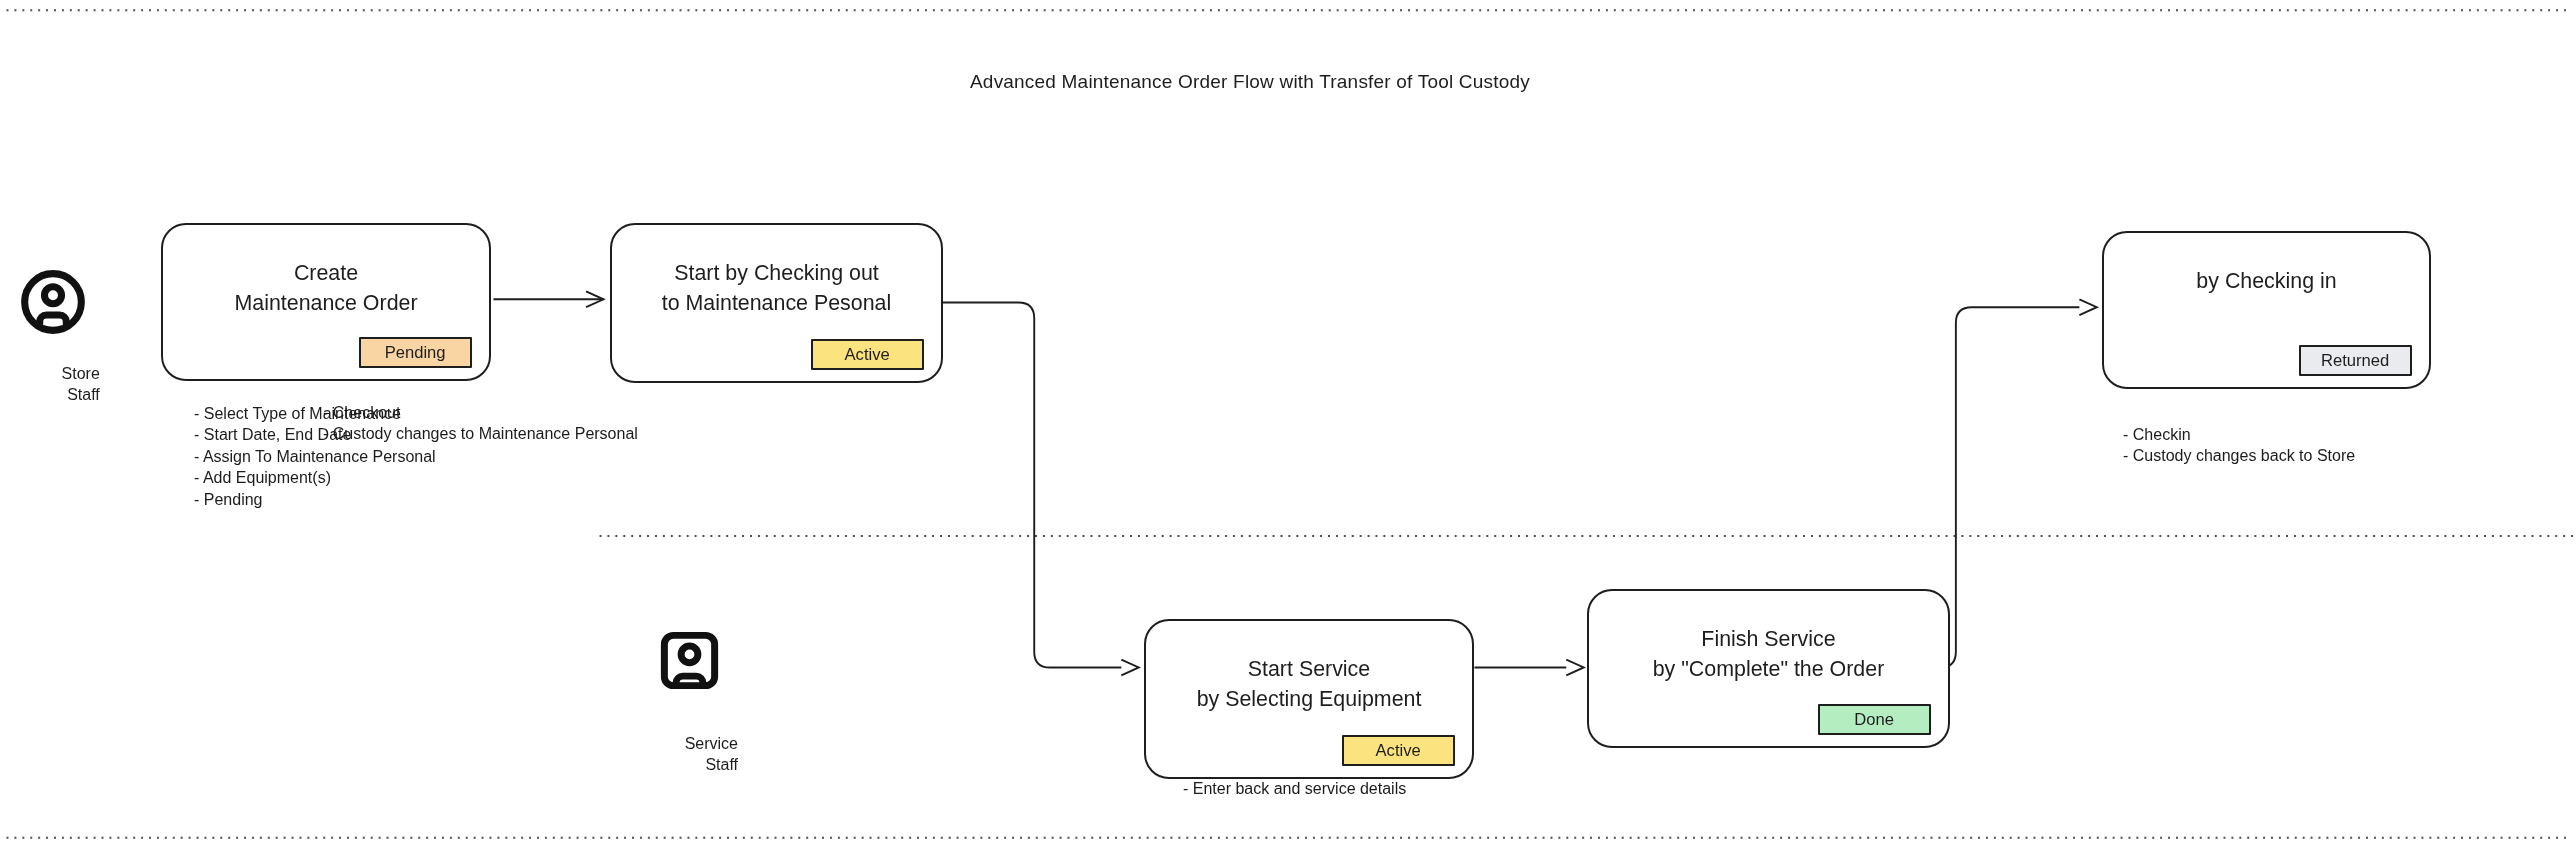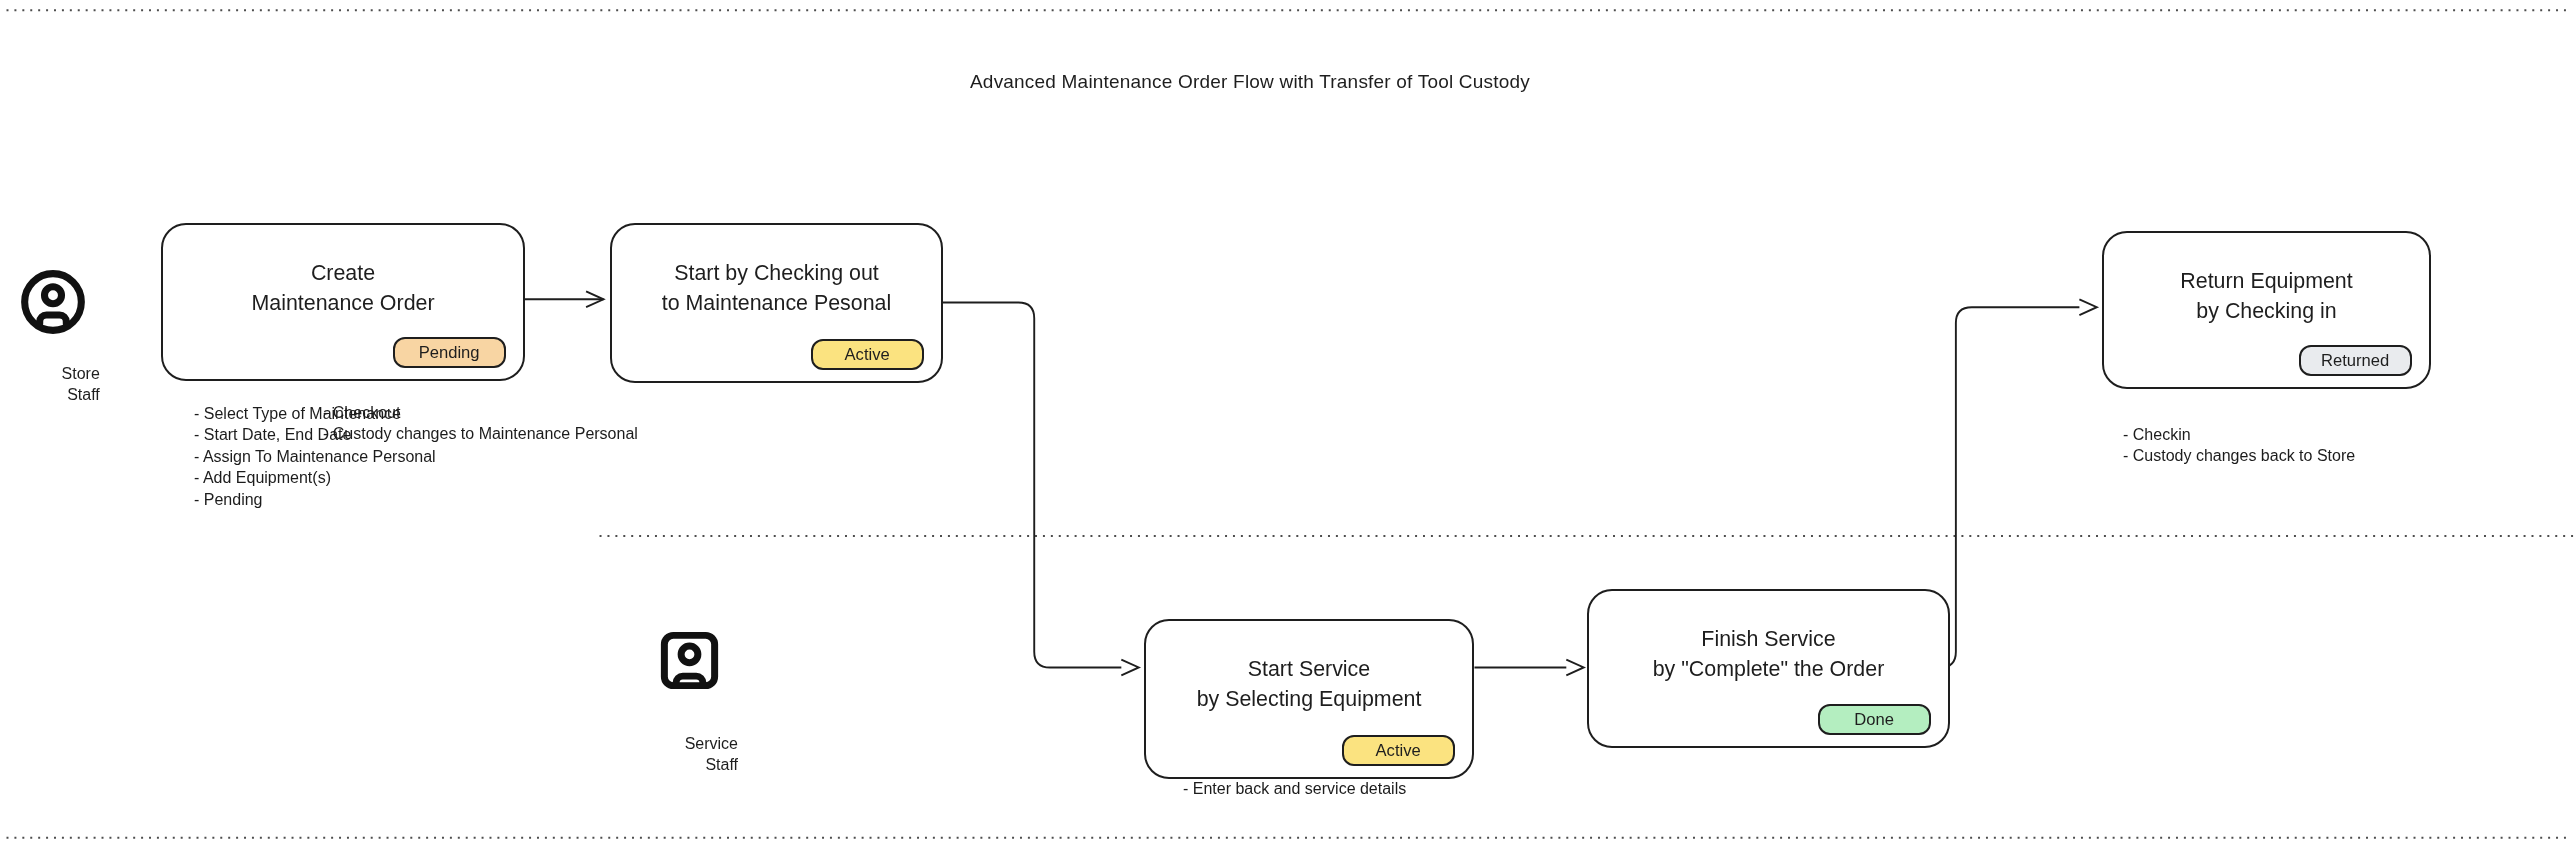--- a/index.html
+++ b/index.html
@@ -26,21 +26,21 @@
   .node{
     position:absolute;z-index:2;background:#ffffff;
     border:2px solid var(--stroke);border-radius:25px;
   }
   .node-title{
     position:absolute;left:0;top:33px;width:100%;
     text-align:center;font-size:21.4px;font-weight:500;line-height:30px;
   }
   .badge{
     position:absolute;right:17.4px;bottom:11px;width:113px;height:31px;
-    border:2px solid var(--stroke);border-radius:12px;
+    border:2px solid var(--stroke);border-radius:1px;
     display:flex;align-items:center;justify-content:center;
     font-size:16.6px;font-weight:500;
   }
   .badge.pending{background:var(--badge-pending-bg);}
   .badge.active{background:var(--badge-active-bg);}
   .badge.returned{background:var(--badge-returned-bg);}
   .badge.done{background:var(--badge-done-bg);}
   .notes{
     position:absolute;z-index:2;font-size:16px;line-height:21.4px;color:#1c1c1c;
     white-space:nowrap;
@@ -98,21 +98,21 @@
     <rect x="3" y="3" width="18" height="18" rx="3.2"></rect>
     <circle cx="12" cy="9.8" r="3"></circle>
     <path d="M7.2 21 v-1 a2.4 2.4 0 0 1 2.4 -2.4 h4.8 a2.4 2.4 0 0 1 2.4 2.4 v1"></path>
   </svg>
 </div>
 <div class="actor-label" style="left:643px;top:733px;">
   <div>Service</div>
   <div>Staff</div>
 </div>
 
-<div class="node" style="left:161px;top:223px;width:364px;height:158px;">
+<div class="node" style="left:161px;top:223px;width:330px;height:158px;">
   <div class="node-title">
     <div>Create</div>
     <div>Maintenance Order</div>
   </div>
   <div class="badge pending">Pending</div>
 </div>
 <div class="notes" style="left:194px;top:403px;">
   <div>- Select Type of Maintenance</div>
   <div>- Start Date, End Date</div>
   <div>- Assign To Maintenance Personal</div>
@@ -127,21 +127,20 @@
   </div>
   <div class="badge active">Active</div>
 </div>
 <div class="notes" style="left:299px;top:402px;margin-left:24px;">
   <div>- Checkout</div>
   <div>- Custody changes to Maintenance Personal</div>
 </div>
 
 <div class="node" style="left:2102px;top:231px;width:329px;height:158px;">
   <div class="node-title">
-    <div>Return Equipment</div>
     <div>by Checking in</div>
   </div>
   <div class="badge returned">Returned</div>
 </div>
 <div class="notes" style="left:2123px;top:424px;">
   <div>- Checkin</div>
   <div>- Custody changes back to Store</div>
 </div>
 
 <div class="node" style="left:1144px;top:589px;width:330px;height:160px;margin-top:30px;">

